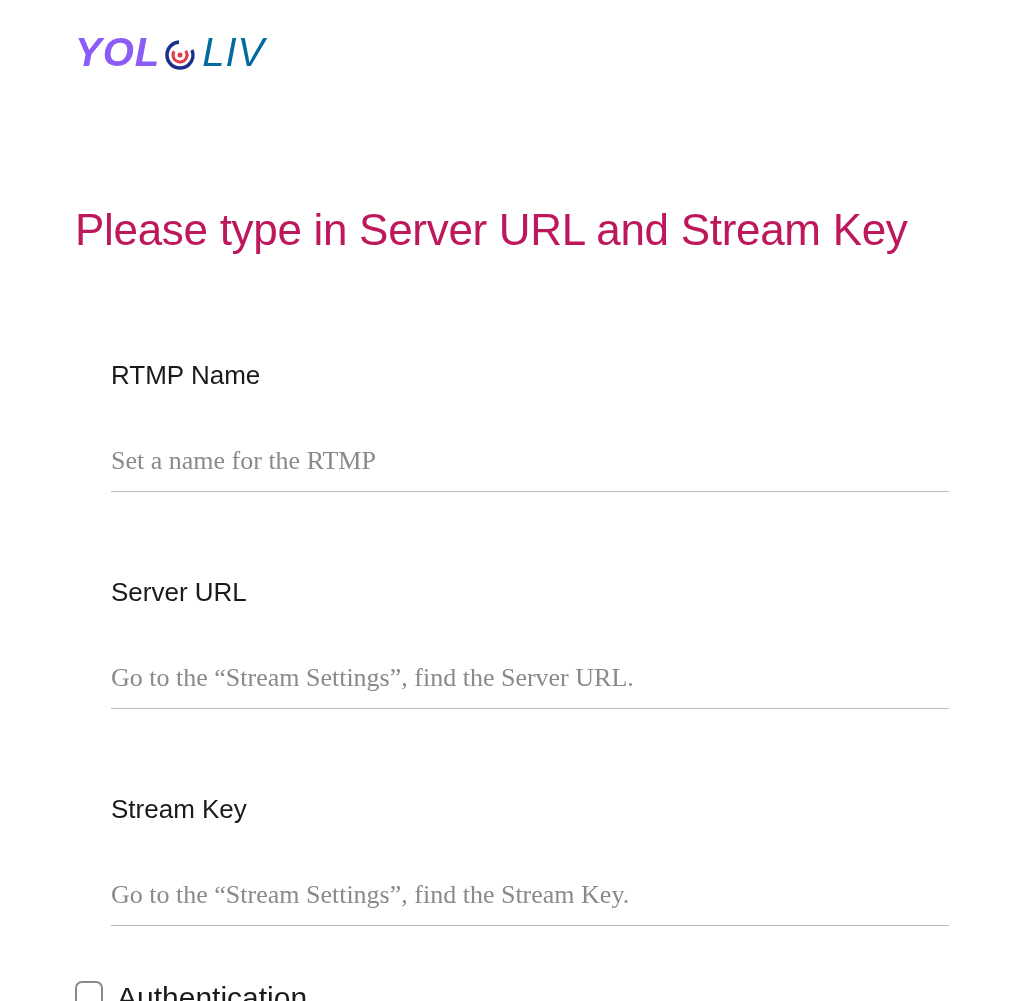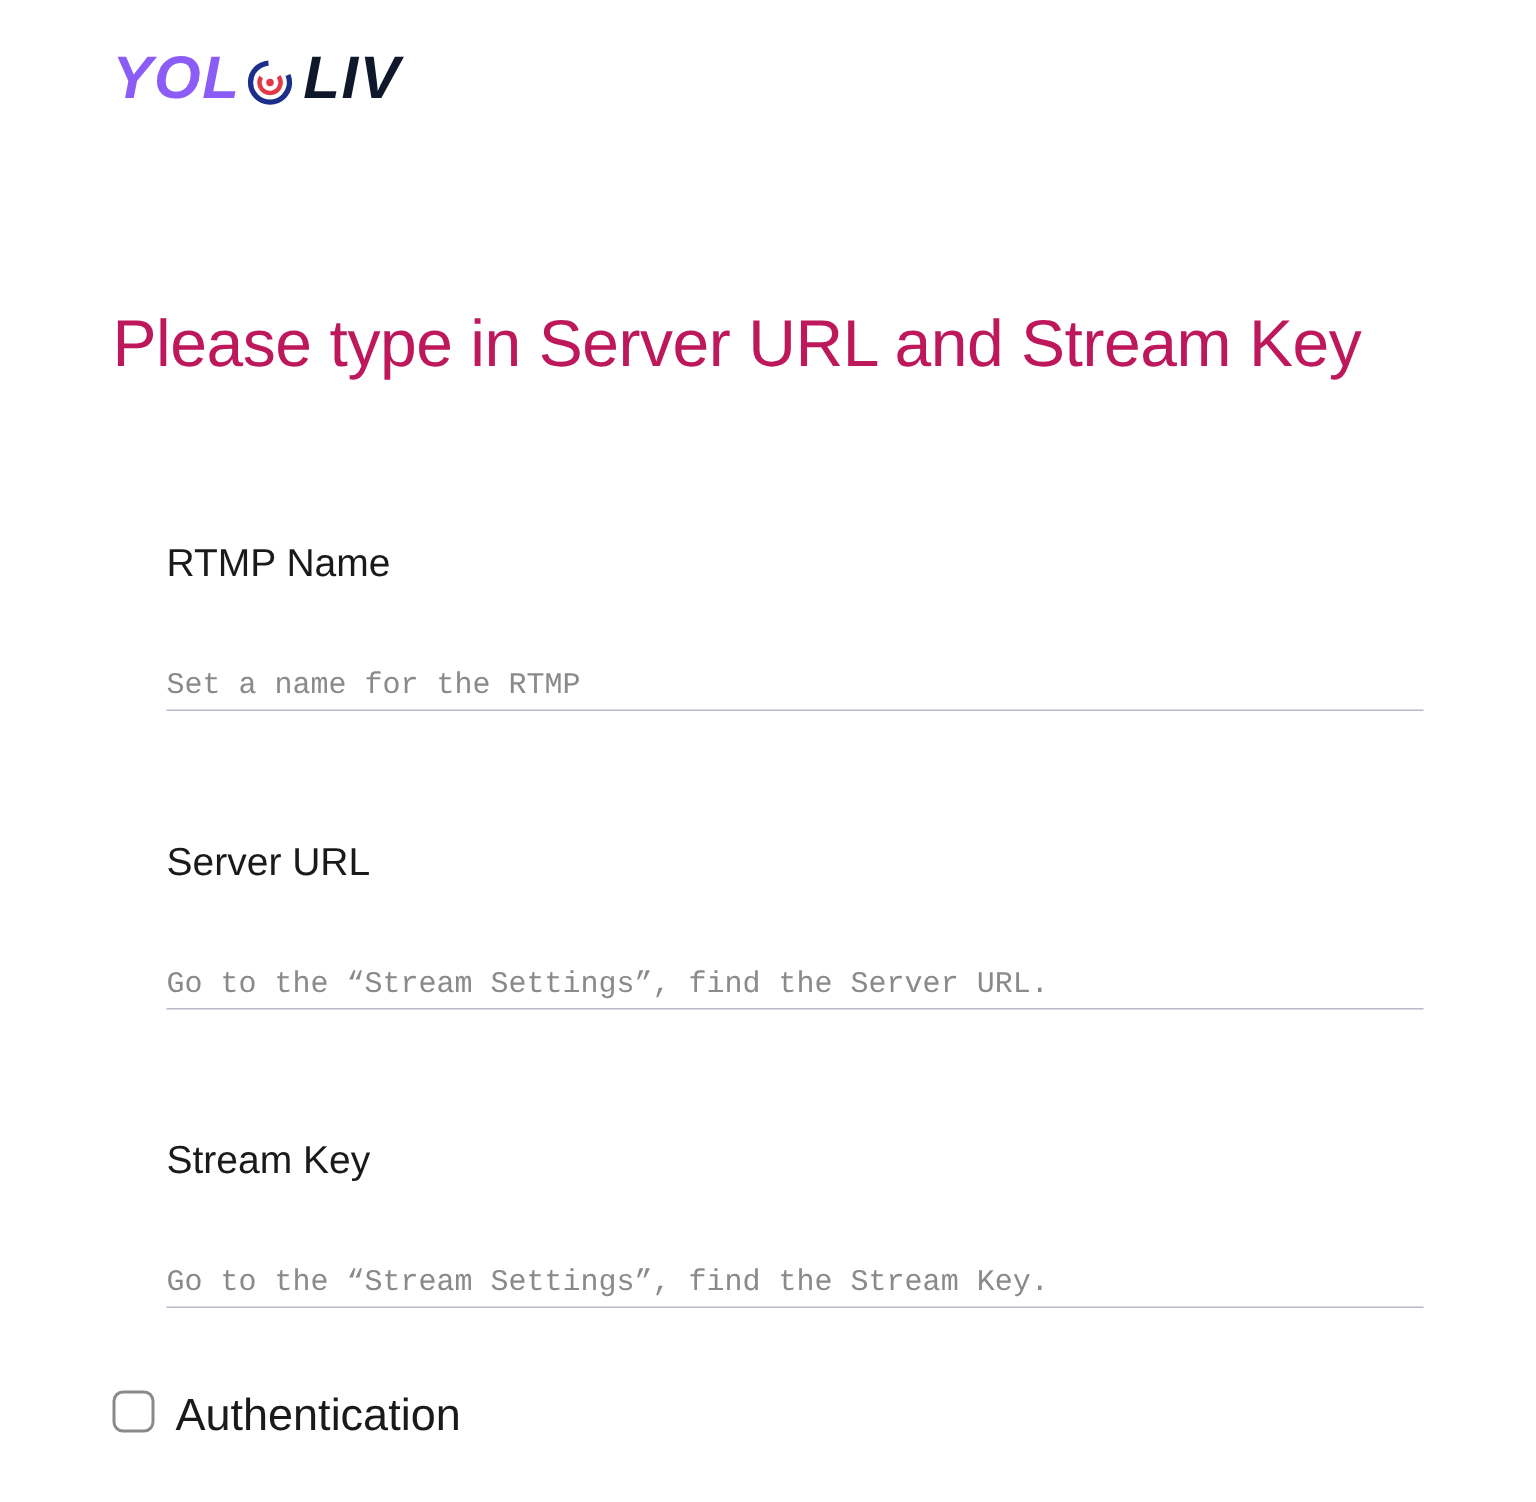--- a/index.html
+++ b/index.html
@@ -29,23 +29,23 @@
       color: #8b5cf6;
       font-style: italic;
       font-weight: 800;
     }
     .logo-icon {
       display: inline-flex;
       align-items: center;
       margin: 0 2px;
     }
     .logo-liv {
-      color: #0f172a;
+      color: #0369a1;
       font-style: italic;
-      font-weight: 700;
+      font-weight: 400;
       margin-left: 2px;
     }
     .page-title {
       font-size: 44px;
       font-weight: 500;
       color: #be185d;
       letter-spacing: -0.3px;
       margin-bottom: 105px;
     }
     .field-group {
@@ -56,26 +56,26 @@
       font-size: 26px;
       font-weight: 400;
       color: #1a1a1a;
       margin-bottom: 55px;
       display: block;
     }
     .field-input {
       width: 100%;
       border: none;
       border-bottom: 1px solid #b8b8c8;
-      padding: 0 0 4px 0;
-      font-size: 20px;
+      padding: 0 0 15px 0;
+      font-size: 26px;
       color: #1a1a1a;
       background: transparent;
       outline: none;
-      font-family: Liberation Mono, monospace;
+      font-family: Liberation Serif, serif;
     }
     .field-input::placeholder {
       color: #8a8a8a;
     }
     .auth-row {
       display: flex;
       align-items: flex-start;
       gap: 14px;
       margin-top: -30px;
     }

